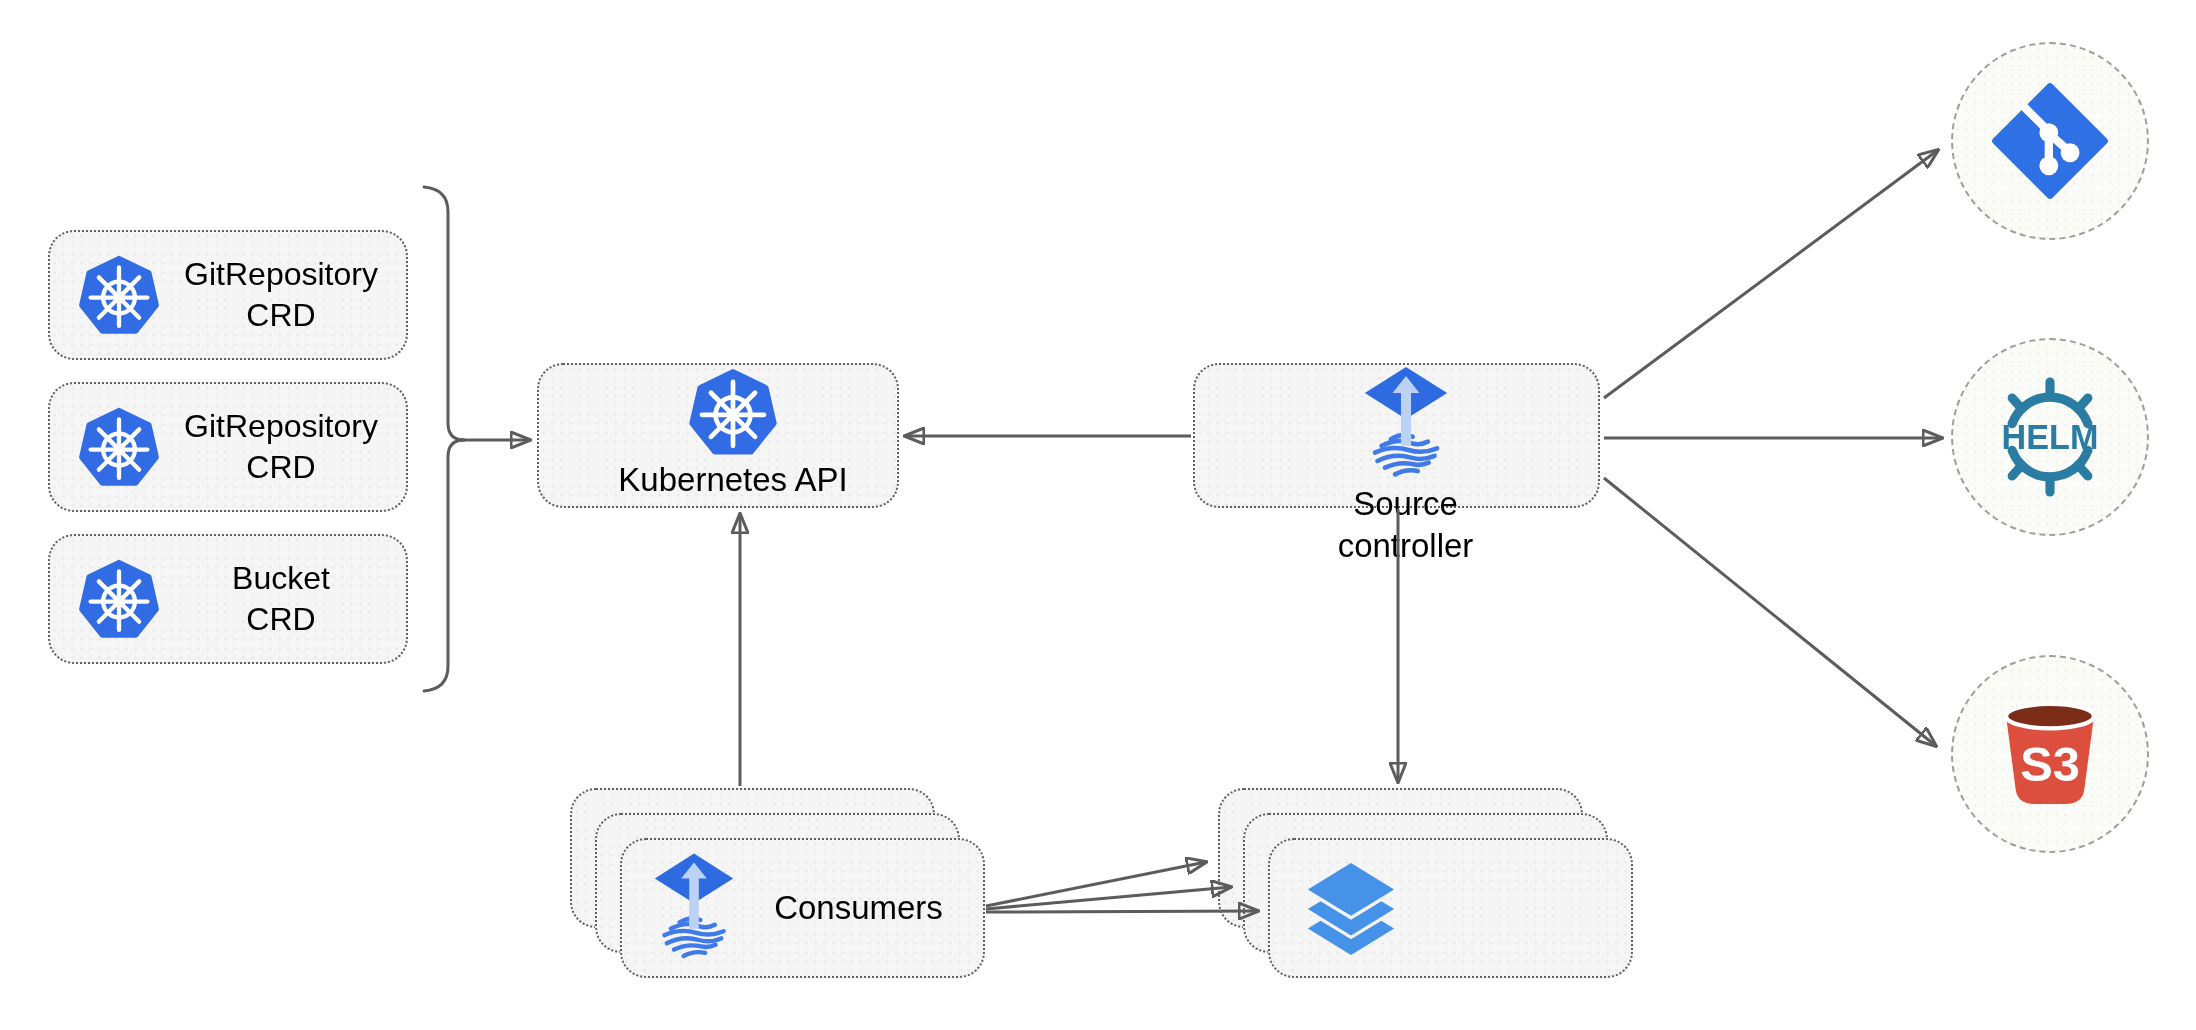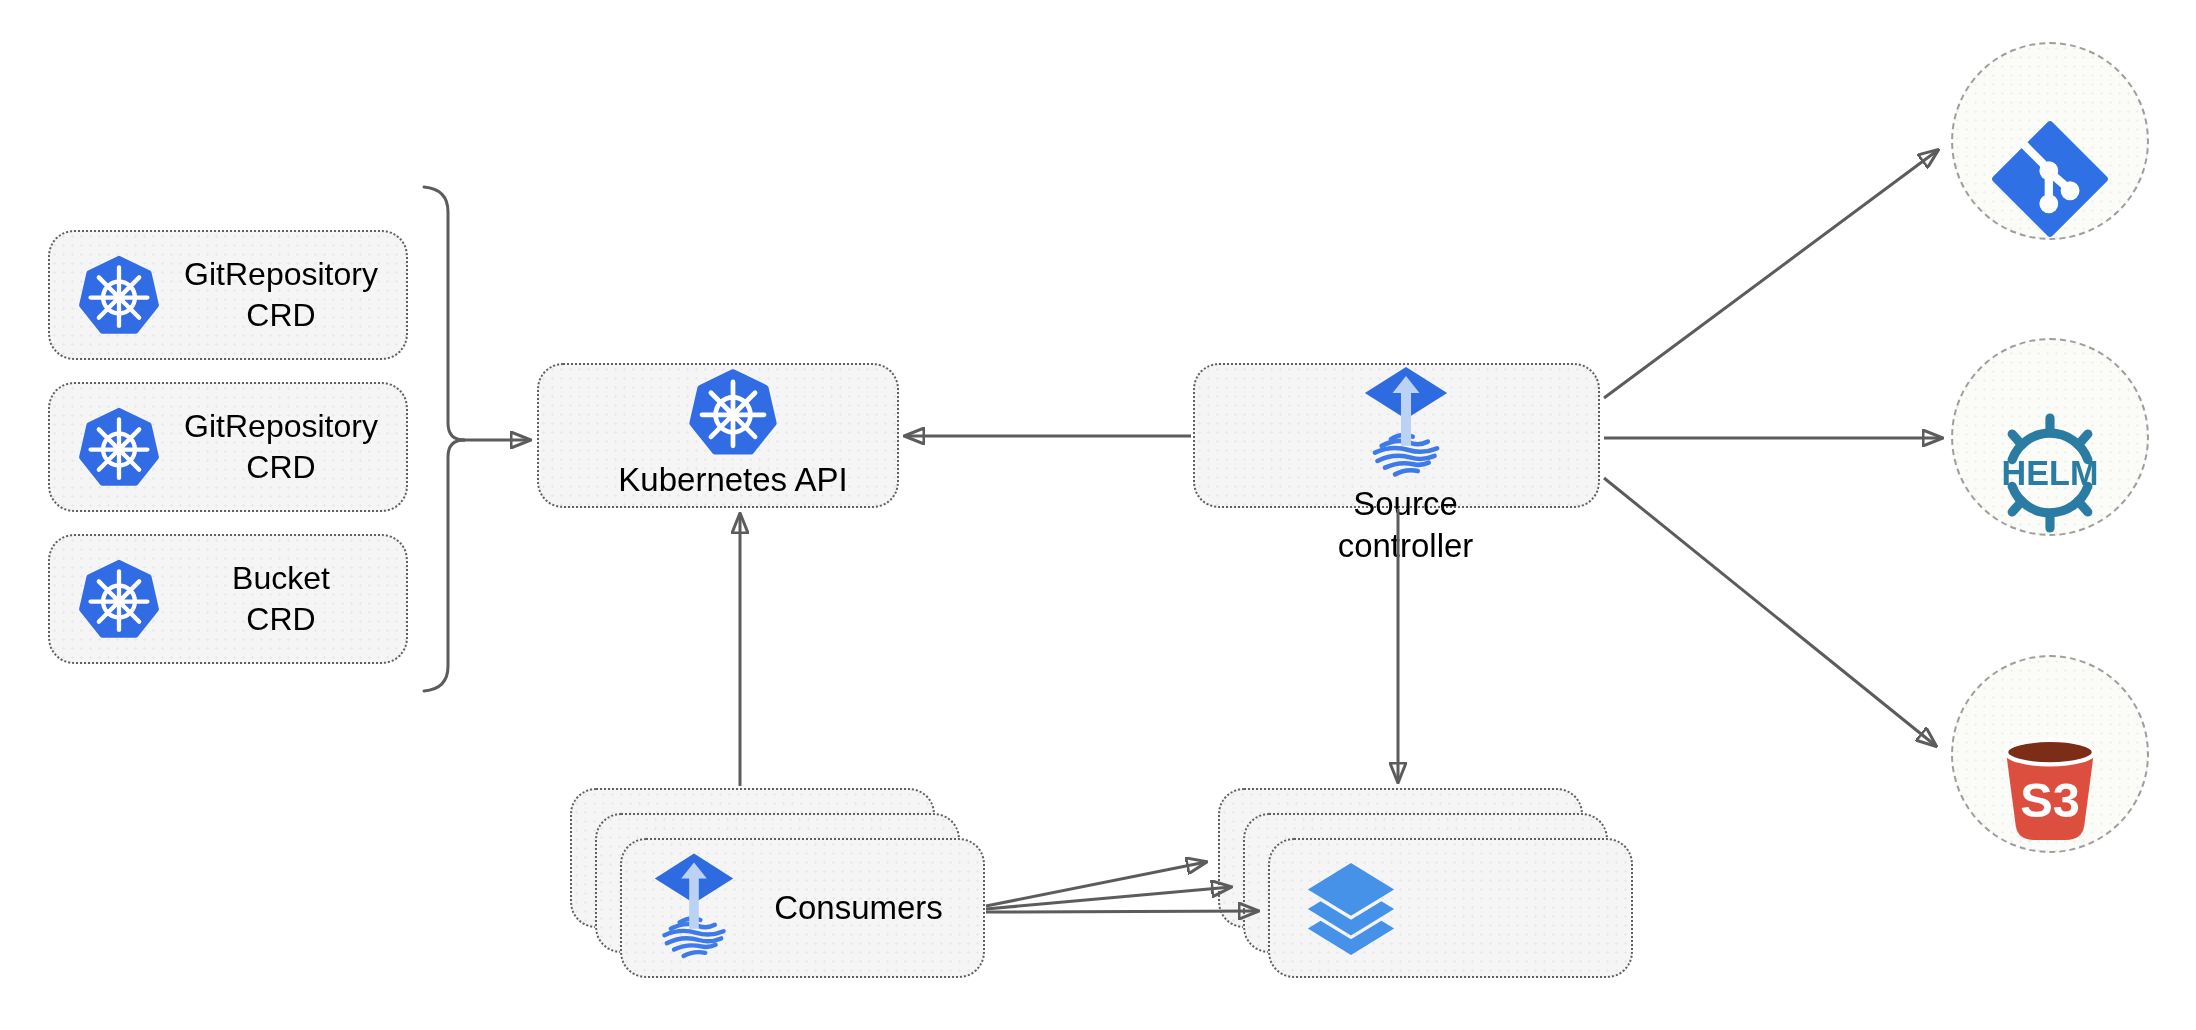--- a/index.html
+++ b/index.html
@@ -43,21 +43,21 @@
     position: absolute;
     box-sizing: border-box;
     width: 198px;
     height: 198px;
     border-radius: 50%;
     background-color: #FBFBF7;
     background-image: radial-gradient(rgba(0,0,0,0.045) 1.1px, transparent 1.1px);
     background-size: 9px 9px;
     border: 2.5px dashed #9e9e9e;
     display: flex;
-    align-items: flex-end;
+    align-items: center;
     justify-content: center;
     text-decoration: underline;
   }
   
   .icon { flex: 0 0 auto; display: block; }
   
   .edges {
     position: absolute;
     inset: 0;
     z-index: 10;

